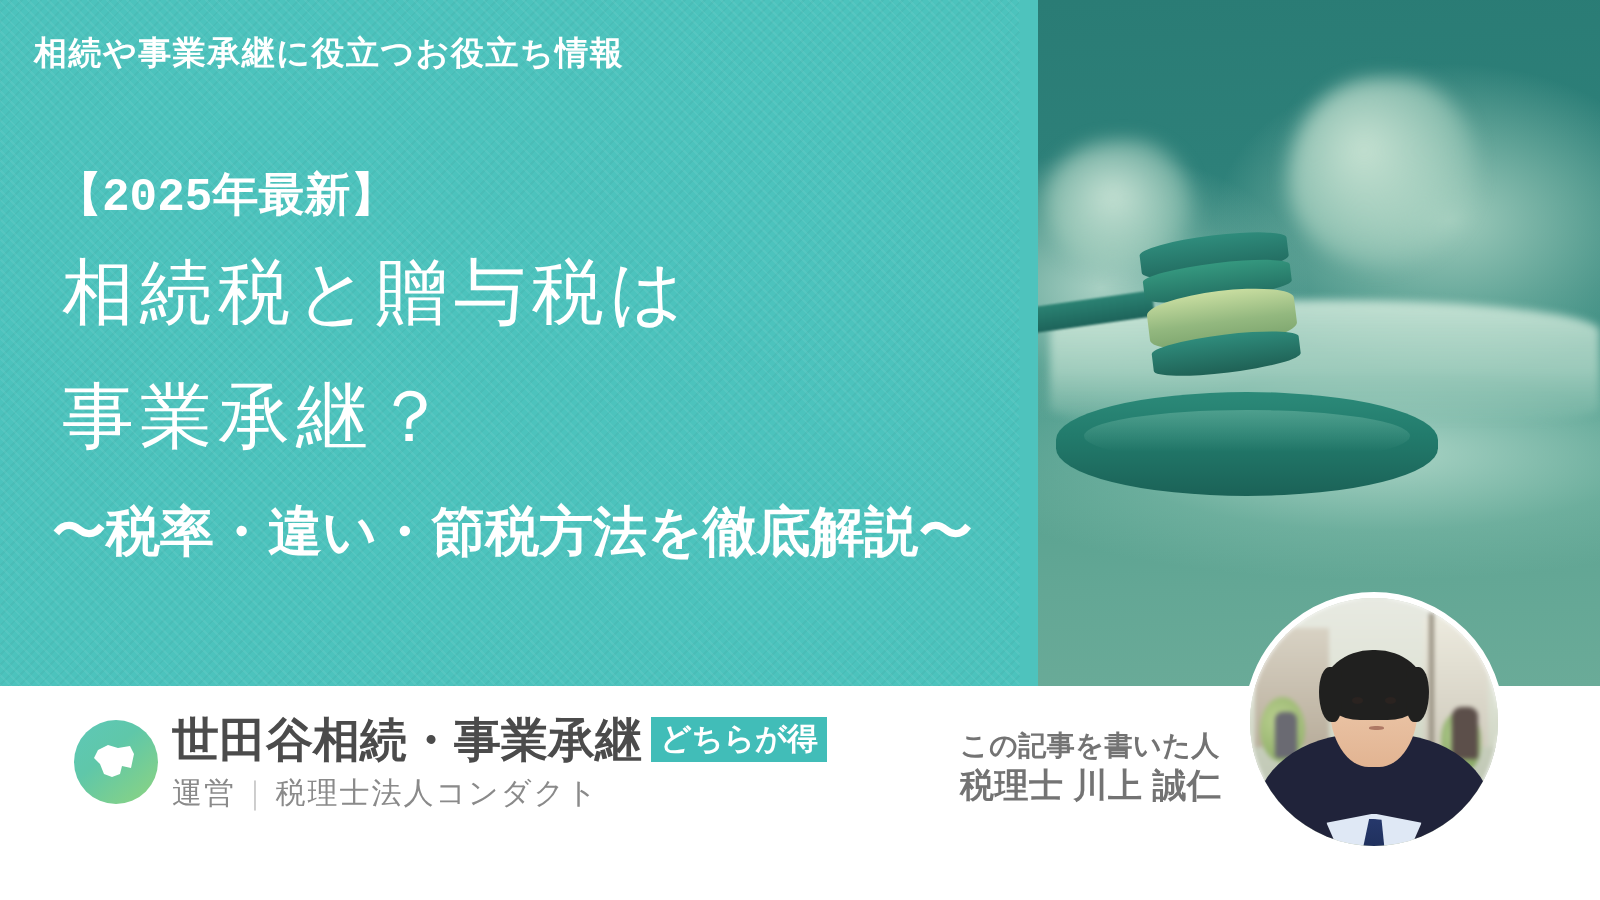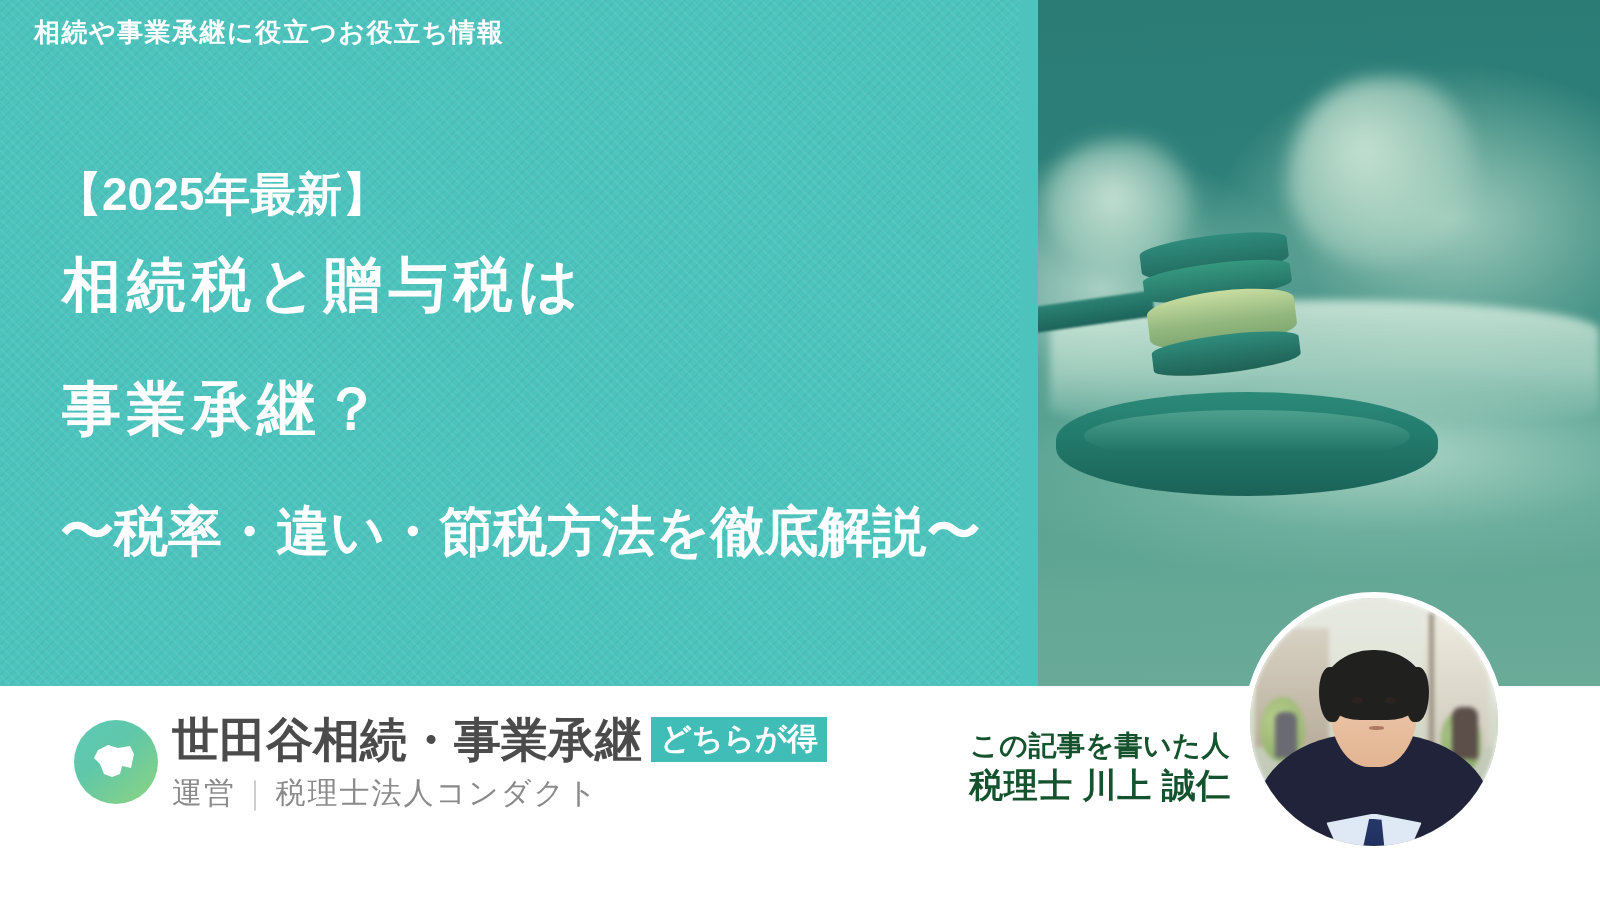--- a/index.html
+++ b/index.html
@@ -128,54 +128,55 @@
     width: 1020px;
     height: 686px;
     background-color: #4cc3bd;
     background-image:
       repeating-linear-gradient(45deg, rgba(255,255,255,0.055) 0 2px, rgba(255,255,255,0) 2px 7px),
       repeating-linear-gradient(-45deg, rgba(0,0,0,0.030) 0 2px, rgba(0,0,0,0) 2px 7px);
   }
 
   .kicker {
     position: absolute;
-    left: 34px; top: 15px;
-    font-size: 26px;
+    left: 34px; top: 31px;
+    font-size: 33px;
     font-weight: 700;
     color: #ffffff;
     letter-spacing: 1.5px;
     white-space: nowrap;
   }
 
   .badge-year {
     position: absolute;
     left: 56px; top: 164px;
     font-size: 46px;
     font-weight: 700;
     color: #ffffff;
     letter-spacing: 0px;
     white-space: nowrap;
+    font-family: Liberation Mono, monospace;
   }
 
   .title-line {
     position: absolute;
     left: 62px;
-    font-size: 59px;
-    font-weight: 700;
+    font-size: 72px;
+    font-weight: 400;
     color: #ffffff;
     letter-spacing: 6px;
     white-space: nowrap;
     line-height: 1;
   }
   .title-1 { top: 256px; }
   .title-2 { top: 380px; }
 
   .subtitle {
     position: absolute;
-    left: 60px; top: 504px;
+    left: 52px; top: 504px;
     font-size: 54px;
     font-weight: 700;
     color: #ffffff;
     letter-spacing: 0px;
     white-space: nowrap;
     line-height: 1;
   }
 
   
   .footer {
@@ -232,22 +233,22 @@
     letter-spacing: 2px;
     white-space: nowrap;
   }
   .logo-sub .divider { color: #c9c9c9; padding: 0 4px; }
 
   
   .author-text {
     position: absolute;
     left: 960px; top: 42px;
     width: 280px;
-    text-align: center;
-    color: #14532d;
+    text-align: left;
+    color: #737373;
   }
   .author-label {
     font-size: 28px;
     font-weight: 700;
     letter-spacing: 0.5px;
     white-space: nowrap;
     line-height: 1.28;
   }
   .author-name {
     font-size: 34px;

